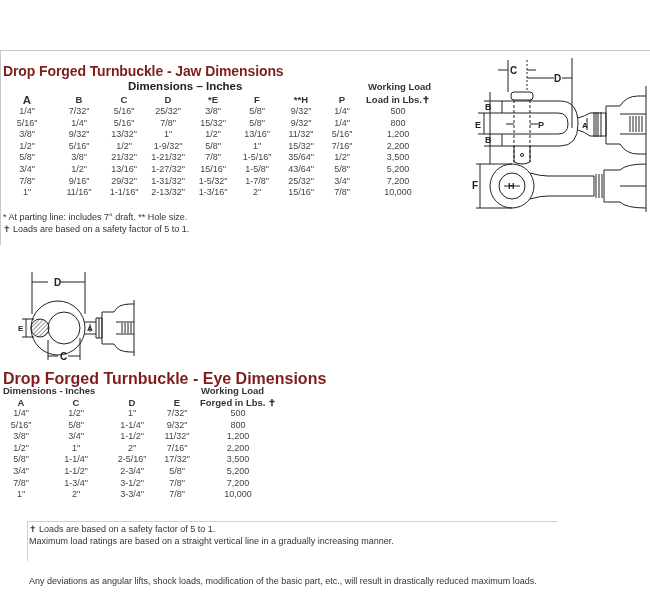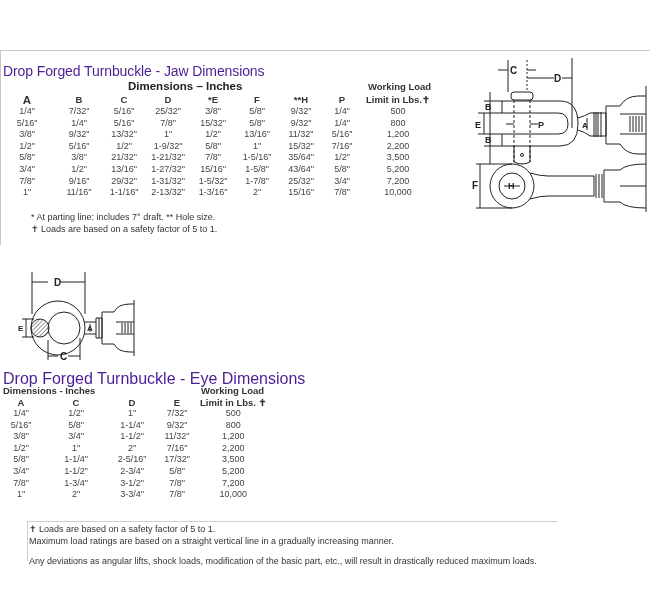--- a/index.html
+++ b/index.html
@@ -2,34 +2,34 @@
 <html><head>
   <meta charset="utf-8">
   <style>
     * { box-sizing: border-box; margin: 0; padding: 0; }
     html, body { width: 650px; height: 610px; background: #ffffff; overflow: hidden; }
     body { position: relative; font-family: "Liberation Sans", sans-serif; color: #111; }
 
     .top-rule { position: absolute; left: 0; top: 50px; width: 650px; height: 1px; background: #c8c8c8; }
     .left-rule { position: absolute; left: 0; top: 50px; width: 1px; height: 195px; background: #c8c8c8; }
 
-    .title { position: absolute; font-weight: normal; color: #4c1d95; white-space: nowrap; }
+    .title { position: absolute; font-weight: bold; color: #7f1d1d; white-space: nowrap; }
     .jaw-title { left: 3px; top: 63px; font-size: 14px; letter-spacing: -0.1px; }
     .jaw-subtitle { left: 128px; top: 80px; font-size: 11.5px; font-weight: bold; color: #222; }
     .jaw-load-h1 { left: 368px; top: 81px; font-size: 9.5px; font-weight: bold; color: #333; }
 
     table { position: absolute; border-collapse: collapse; }
     td, th { text-align: center; white-space: nowrap; padding: 0; }
 
     .jaw-table { left: 0; top: 93px; font-size: 9px; color: #444; }
     .jaw-table th { font-weight: bold; color: #333; font-size: 9.5px; height: 13px; }
     .jaw-table th.big { font-size: 11.5px; }
     .jaw-table td { height: 11.6px; line-height: 11.6px; }
 
-    .foot { position: absolute; font-size: 9px; color: #333; white-space: nowrap; margin-left: 28px; }
+    .foot { position: absolute; font-size: 9px; color: #333; white-space: nowrap; }
     .jaw-foot1 { left: 3px; top: 212px; }
     .jaw-foot2 { left: 3px; top: 224px; }
 
     .eye-title { left: 3px; top: 370px; font-size: 16px; }
     .eye-subtitle { left: 3px; top: 385px; font-size: 9.5px; font-weight: bold; color: #333; }
     .eye-load-h1 { left: 201px; top: 385px; font-size: 9.5px; font-weight: bold; color: #333; }
 
     .eye-table { left: 0; top: 396px; font-size: 9px; color: #444; }
     .eye-table th { font-weight: bold; color: #333; font-size: 9.5px; height: 12px; }
     .eye-table td { height: 11.6px; line-height: 11.6px; }
@@ -66,21 +66,21 @@
   <thead>
     <tr>
       <th class="big">A</th>
       <th>B</th>
       <th>C</th>
       <th>D</th>
       <th>*E</th>
       <th>F</th>
       <th>**H</th>
       <th>P</th>
-      <th>Limit in Lbs.✝</th>
+      <th>Load in Lbs.✝</th>
     </tr>
   </thead>
   <tbody id="jaw-body">
       <tr>
         <td>1/4"</td>
         <td>7/32"</td>
         <td>5/16"</td>
         <td>25/32"</td>
         <td>3/8"</td>
         <td>5/8"</td>
@@ -290,21 +290,21 @@
       <col style="width:44px">
       <col style="width:46px">
       <col style="width:62px">
   </colgroup>
   <thead>
     <tr>
       <th>A</th>
       <th>C</th>
       <th>D</th>
       <th>E</th>
-      <th>Limit in Lbs. ✝</th>
+      <th>Forged in Lbs. ✝</th>
     </tr>
   </thead>
   <tbody id="eye-body">
       <tr>
         <td>1/4"</td>
         <td>1/2"</td>
         <td>1"</td>
         <td>7/32"</td>
         <td>500</td>
       </tr>
@@ -356,13 +356,13 @@
         <td>3-3/4"</td>
         <td>7/8"</td>
         <td>10,000</td>
       </tr>
     </tbody>
 </table>
 
 <div class="note-box"></div>
 <div class="note-line" style="top:524px">✝ Loads are based on a safety factor of 5 to 1.</div>
 <div class="note-line" style="top:536px">Maximum load ratings are based on a straight vertical line in a gradually increasing manner.</div>
-<div class="note-line" style="top:556px">Any deviations as angular lifts, shock loads, modification of the basic part, etc., will result in drastically reduced maximum loads.</div>
+<div class="note-line" style="top:576px">Any deviations as angular lifts, shock loads, modification of the basic part, etc., will result in drastically reduced maximum loads.</div>
 
 </body></html>

